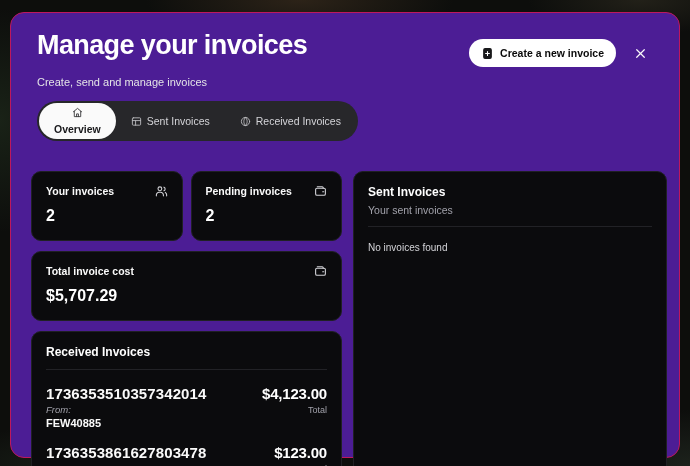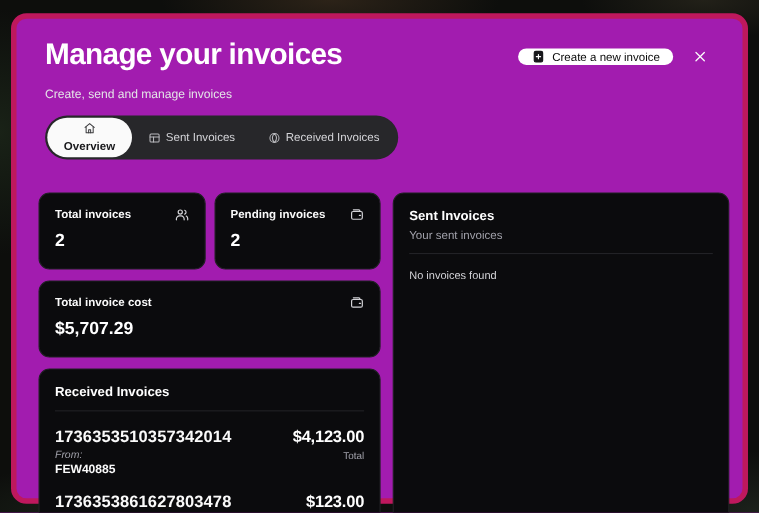--- a/index.html
+++ b/index.html
@@ -12,43 +12,43 @@
       radial-gradient(160px 50px at 640px 0px, rgba(60,55,40,.45), transparent 70%),
       radial-gradient(120px 160px at 0px 120px, rgba(40,58,36,.45), transparent 70%),
       radial-gradient(160px 80px at 690px 466px, rgba(44,54,44,.5), transparent 70%),
       radial-gradient(200px 60px at 80px 466px, rgba(36,48,34,.5), transparent 70%);
     position: relative;
   }
 
   .dialog {
     position: absolute; left: 10px; top: 12px;
     width: 670px; height: 446px;
-    background: #a21caf;
-    border: 5px solid #be185d;
+    background: #4c1d95;
+    border: 1px solid #be185d;
     border-radius: 14px;
     color: #fafafa;
     display: flex; flex-direction: column;
   }
 
   
   .dialog-header {
     display: flex; justify-content: space-between; align-items: flex-start;
     padding: 17px 30px 0 26px;
   }
   .page-title {
     font-size: 27px; font-weight: 700; letter-spacing: -0.6px; color: #ffffff;
   }
   .page-subtitle { font-size: 11px; color: #e4e4e7; margin-top: 15px; }
   .header-actions { display: flex; align-items: center; gap: 16px; margin-top: 9px; }
   .create-btn {
     display: inline-flex; align-items: center; gap: 6px;
     background: #ffffff; color: #0a0a0a;
     border: none; border-radius: 999px;
-    height: 15px; padding: 0 12px;
-    font-size: 10.5px; font-weight: 400; font-family: inherit;
+    height: 28px; padding: 0 12px;
+    font-size: 10.5px; font-weight: 700; font-family: inherit;
     cursor: pointer; white-space: nowrap; text-align: right;
   }
   .close-btn {
     background: none; border: none; color: #fafafa; cursor: pointer;
     font-size: 13px; line-height: 1; padding: 2px; display: flex;
   }
 
   
   .tabs {
     display: inline-flex; align-items: center;
@@ -163,21 +163,21 @@
     </button>
   </div>
 
   <div class="content">
 
     <div class="left-col">
 
       <div class="stat-row">
         <div class="card stat-card">
           <div class="stat-head">
-            <span class="stat-label">Total invoices</span>
+            <span class="stat-label">Your invoices</span>
             <span class="stat-icon">
               <svg width="13" height="13" viewBox="0 0 24 24" fill="none" stroke="currentColor" stroke-width="2" stroke-linecap="round">
                 <circle cx="9" cy="7" r="3.5"></circle>
                   <path d="M2.5 20v-1.5a5 5 0 0 1 5-5h3a5 5 0 0 1 5 5V20"></path>
                 <path d="M16.5 4a3.5 3.5 0 0 1 0 6.5M19 13.7a5 5 0 0 1 2.5 4.3V20"></path>
               </svg>
             </span>
           </div>
           <div class="stat-value">2</div>
         </div>

